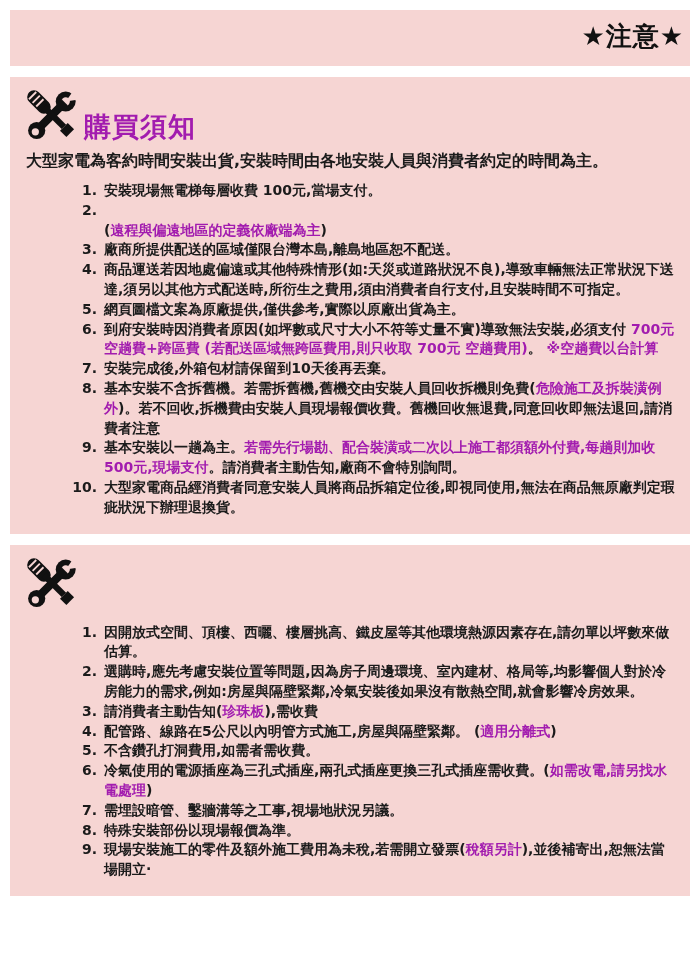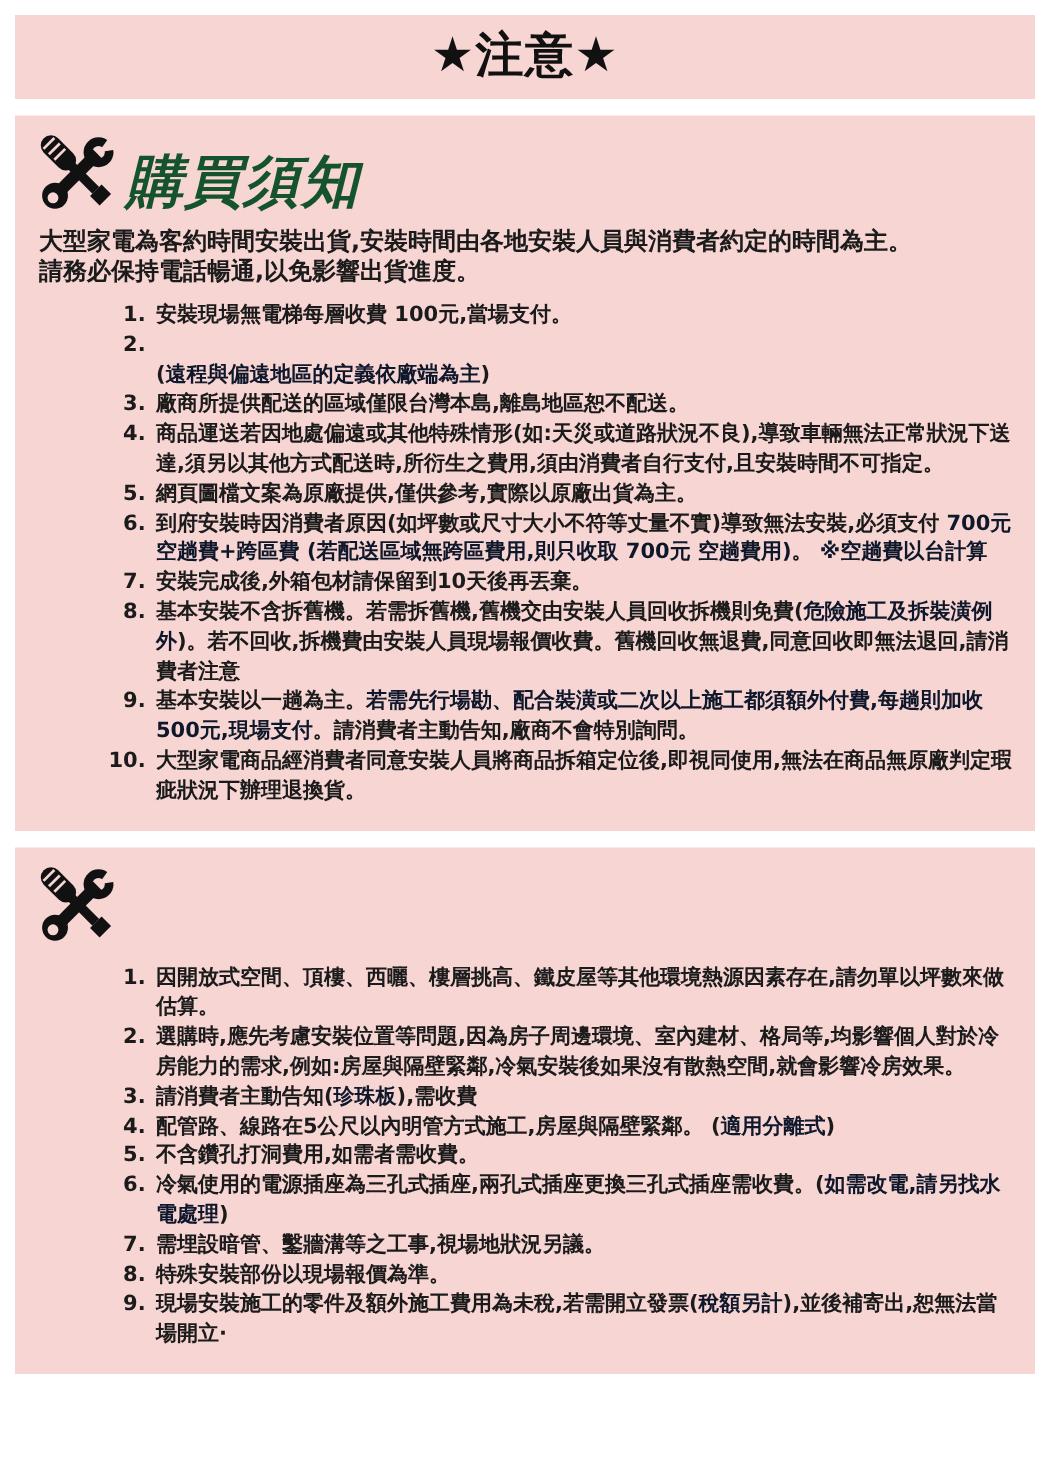--- a/index.html
+++ b/index.html
@@ -5,33 +5,33 @@
   html,body{margin:0;padding:0;}
   body{
     width:700px;min-height:973px;background:#ffffff;
     font-family:"DejaVu Sans","Liberation Sans",sans-serif;
     font-weight:bold;color:#1b1b1b;
     -webkit-font-smoothing:antialiased;
   }
   *{box-sizing:border-box;}
   .panel{background:#f6d5d3;margin:0 10px 11px 10px;}
   .header-panel{
-    margin-top:10px;padding:9px 6px 12px 6px;text-align:center;
-    font-size:32px;line-height:35px;letter-spacing:1px;color:#111;
+    margin-top:10px;padding:9px 6px 12px 6px;text-align:right;
+    font-size:26px;line-height:35px;letter-spacing:1px;color:#111;
   }
   .section{padding:10px 14px 16px 14px;}
   .section-head{display:flex;align-items:flex-end;margin-bottom:6px;}
   .icon-wrap{width:58px;height:58px;flex:0 0 auto;}
   .icon-wrap svg{width:58px;height:58px;display:block;}
-  .section-title{font-size:38px;line-height:1;padding:0 0 5px 2px;color:#14532d;letter-spacing:1px;font-style:italic;}
+  .section-title{font-size:27px;line-height:1;padding:0 0 5px 2px;color:#a21caf;letter-spacing:1px;}
   .intro{font-size:16px;line-height:20px;margin:4px 0 0 2px;}
   ol.notice-list{margin:10px 0 0 0;font-size:14px;line-height:19.8px;}
   .sec-indent-wide ol.notice-list{padding-left:78px;}
   ol.notice-list li{padding-left:2px;}
-  .red{color:#0f172a;}
+  .red{color:#a21caf;}
 </style>
 </head>
 <body>
 
 <div class="panel header-panel">
   <div>★注意★</div>
 </div>
 
 <div class="panel section sec-indent-wide">
   <div class="section-head">
@@ -51,21 +51,20 @@
           <line x1="13.5" y1="21.5" x2="21.5" y2="13.5" stroke="#f6d5d3" stroke-width="2"></line>
           <line x1="22" y1="22" x2="44" y2="44" stroke="#111" stroke-width="7"></line>
           <line x1="44" y1="44" x2="51" y2="51" stroke="#111" stroke-width="12"></line>
         </g>
       </svg>
     </span>
     <span class="section-title">購買須知</span>
   </div>
   <div class="intro">
       <div><span>大型家電為客約時間安裝出貨,安裝時間由各地安裝人員與消費者約定的時間為主。</span></div>
-      <div><span>請務必保持電話暢通,以免影響出貨進度。</span></div>
     </div>
   <ol class="notice-list">
       <li><span>安裝現場無電梯每層收費 100元,當場支付。</span></li>
       <li><br><span>(</span><span class="red">遠程與偏遠地區的定義依廠端為主</span><span>)</span></li>
       <li><span>廠商所提供配送的區域僅限台灣本島,離島地區恕不配送。</span></li>
       <li><span>商品運送若因地處偏遠或其他特殊情形(如:天災或道路狀況不良),導致車輛無法正常狀況下送達,須另以其他方式配送時,所衍生之費用,須由消費者自行支付,且安裝時間不可指定。</span></li>
       <li><span>網頁圖檔文案為原廠提供,僅供參考,實際以原廠出貨為主。</span></li>
       <li><span>到府安裝時因消費者原因(如坪數或尺寸大小不符等丈量不實)導致無法安裝,必須支付 </span><span class="red">700元空趟費+跨區費</span><span> </span><span class="red">(若配送區域無跨區費用,則只收取 700元 空趟費用)</span><span>。 </span><span class="red">※空趟費以台計算</span></li>
       <li><span>安裝完成後,外箱包材請保留到10天後再丟棄。</span></li>
       <li><span>基本安裝不含拆舊機。若需拆舊機,舊機交由安裝人員回收拆機則免費(</span><span class="red">危險施工及拆裝潢例外</span><span>)。若不回收,拆機費由安裝人員現場報價收費。舊機回收無退費,同意回收即無法退回,請消費者注意</span></li>

